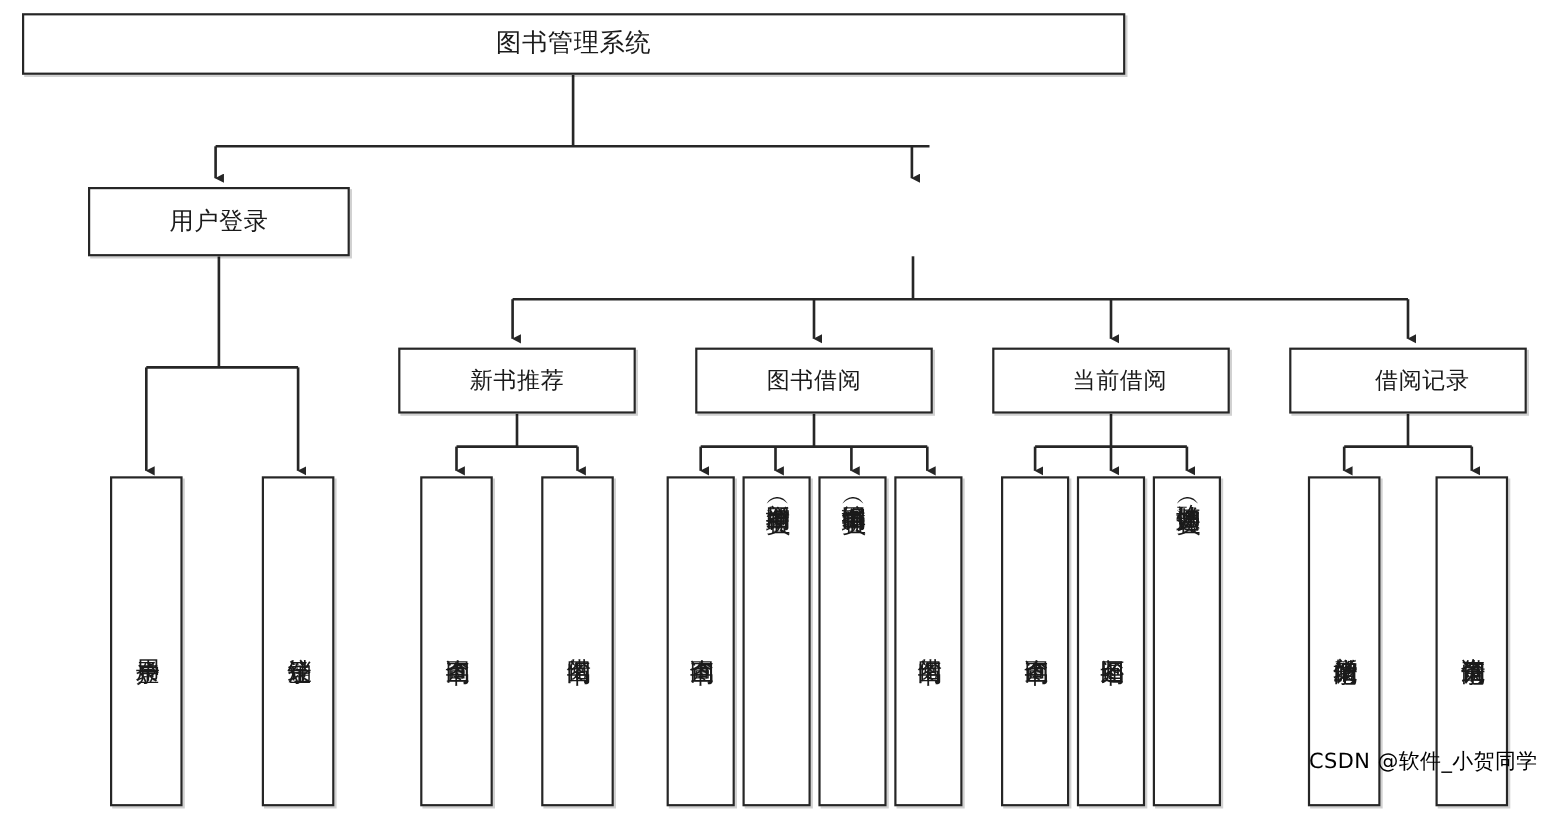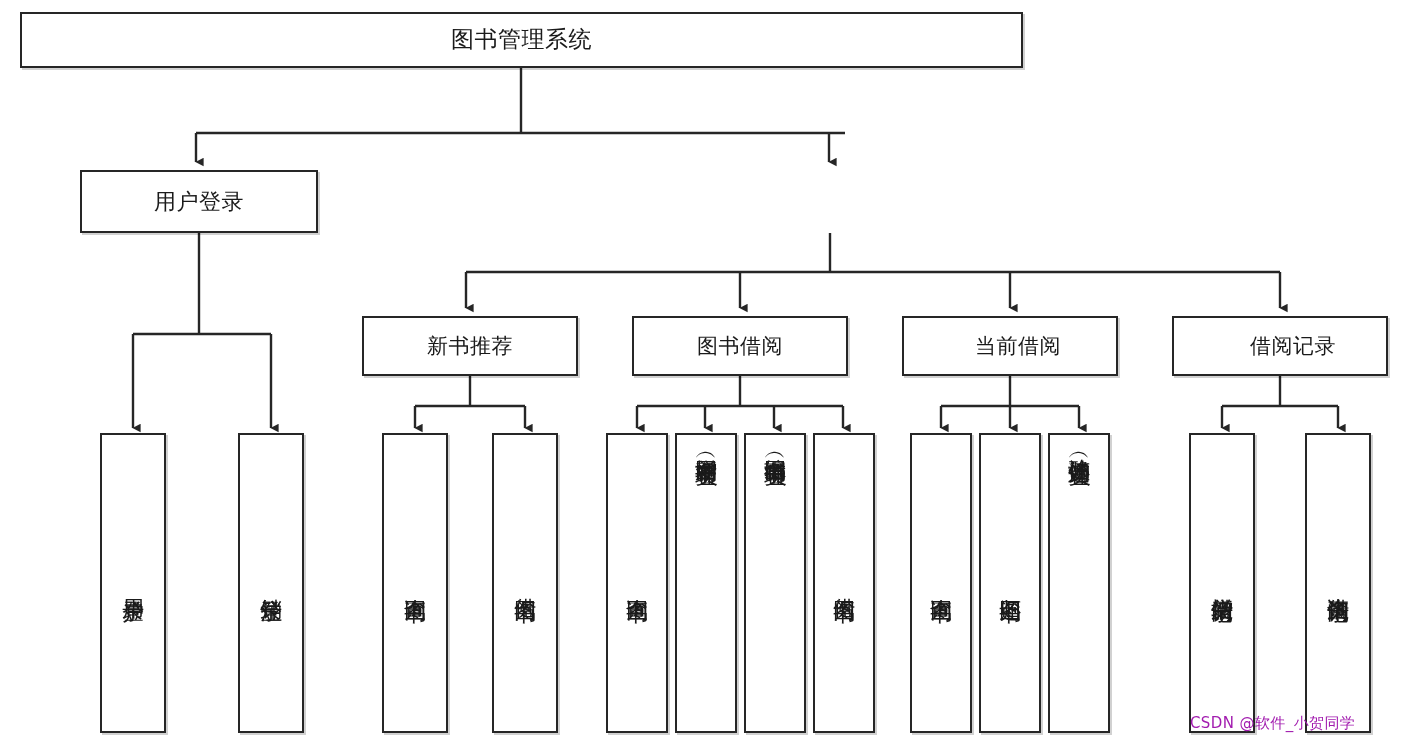--- a/index.html
+++ b/index.html
@@ -56,23 +56,23 @@
     letter-spacing: 1px;
     max-height: 100%;
   }
   .node.leaf.top .label {
     align-self: flex-start;
     margin-top: 6px;
   }
   .watermark {
     position: absolute;
     left: 1190px;
-    top: 714px;
-    font-size: 15px;
-    color: #a21caf;
+    top: 679px;
+    font-size: 19px;
+    color: #000000;
     white-space: nowrap;
     letter-spacing: 0.4px;
   }
 </style>
 </head>
 <body>
 
 <div id="canvas">
 
   <svg id="edges" viewBox="0 0 1405 747">

